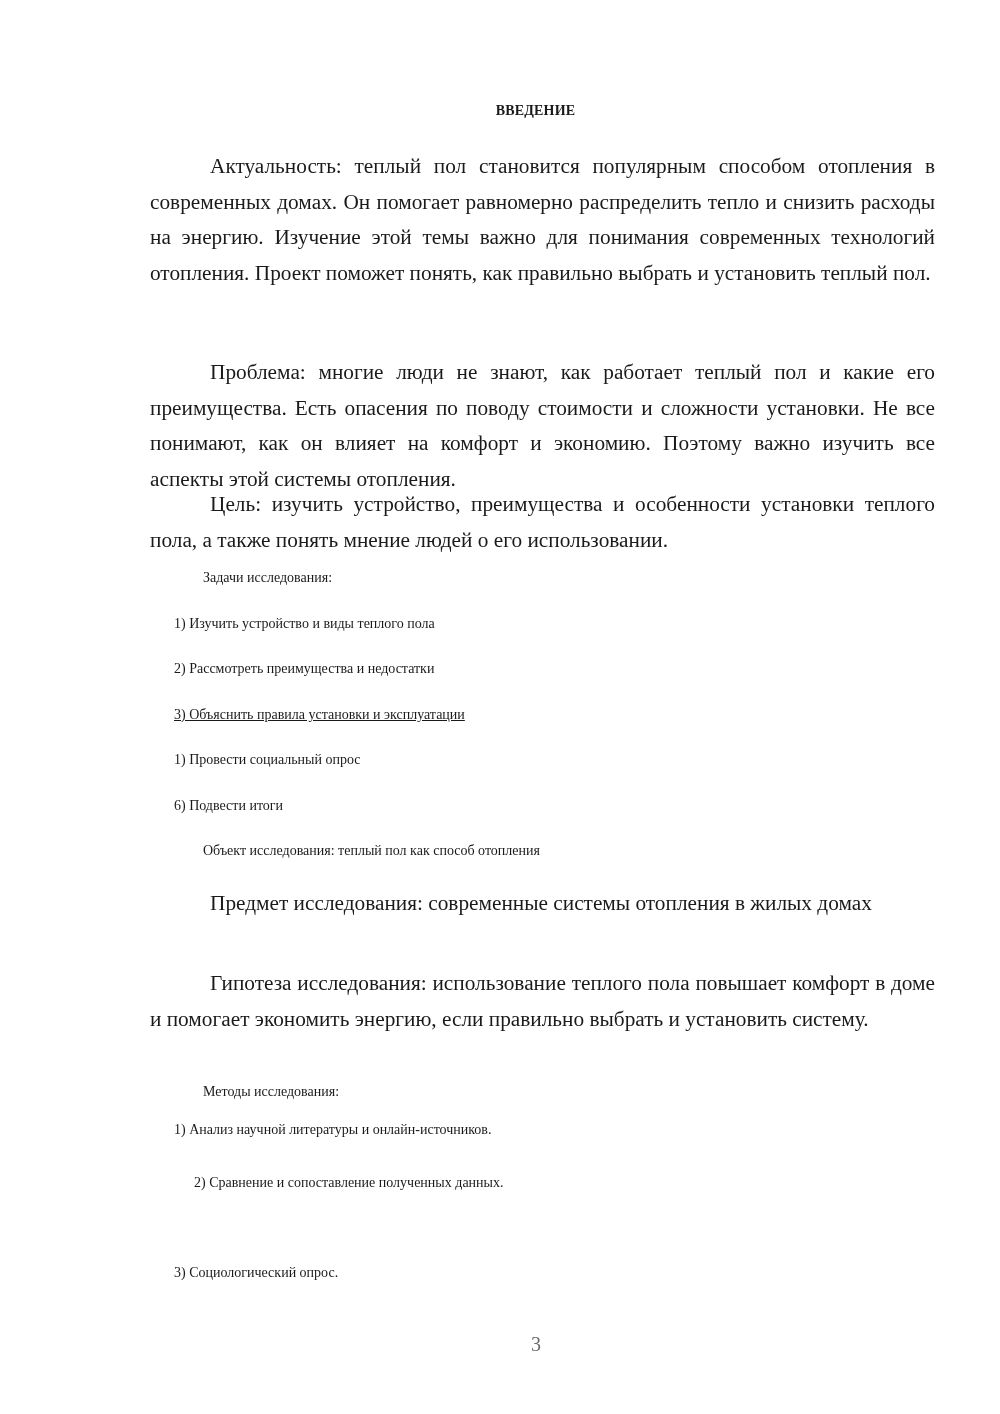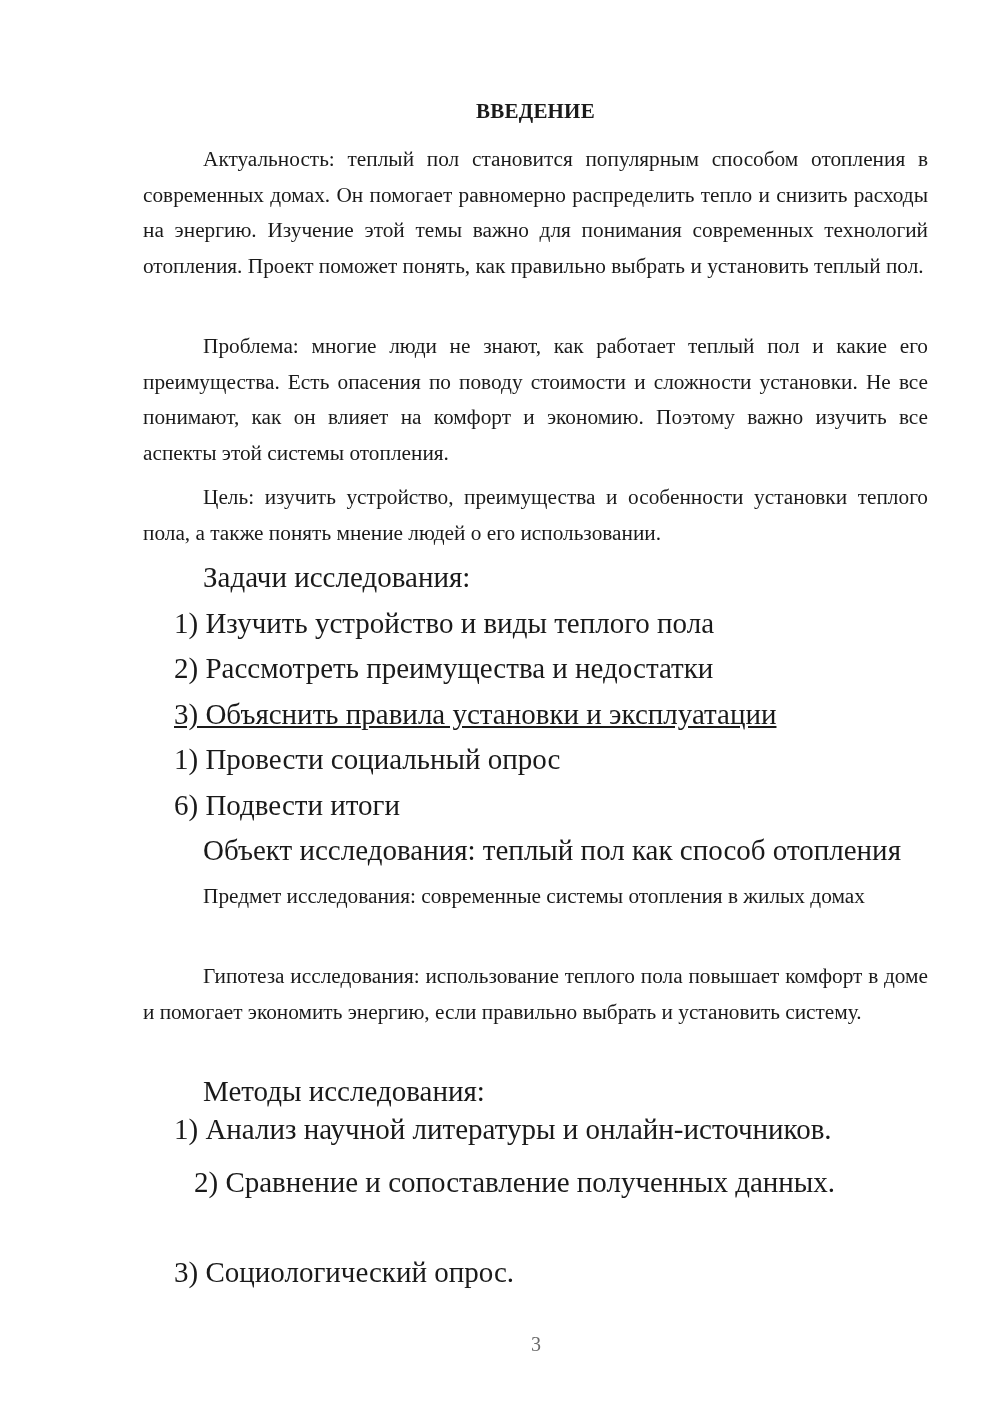--- a/index.html
+++ b/index.html
@@ -21,37 +21,37 @@
       top: 0;
       width: 785px;
     }
     .title {
       position: absolute;
       top: 97px;
       left: 0;
       width: 785px;
       text-align: center;
       font-weight: bold;
-      font-size: 21px;
+      font-size: 14px;
       line-height: 28px;
       letter-spacing: 0.2px;
     }
     .para {
       position: absolute;
       left: 0;
       width: 785px;
       font-size: 21.3px;
       line-height: 35.5px;
       text-align: justify;
       text-indent: 60px;
-      margin: 0;
+      margin: 7px;
     }
     .line {
       position: absolute;
-      font-size: 29px;
+      font-size: 14px;
       line-height: 35.5px;
       white-space: nowrap;
     }
     .indent { left: 60px; }
     .list { left: 31px; }
     .page-number {
       position: absolute;
       top: 1333px;
       left: 0;
       width: 1072px;
@@ -62,21 +62,21 @@
   </style>
 </head>
 <body>
 
 <div class="page">
 
   <div class="title">ВВЕДЕНИЕ</div>
 
   <p class="para" style="top:142px;">Актуальность: теплый пол становится популярным способом отопления в современных домах. Он помогает равномерно распределить тепло и снизить расходы на энергию. Изучение этой темы важно для понимания современных технологий отопления. Проект поможет понять, как правильно выбрать и установить теплый пол.</p>
 
-  <p class="para" style="top:329px;">Проблема: многие люди не знают, как работает теплый пол и какие его преимущества. Есть опасения по поводу стоимости и сложности установки. Не все понимают, как он влияет на комфорт и экономию. Поэтому важно изучить все аспекты этой системы отопления.</p>
+  <p class="para" style="top:348px;">Проблема: многие люди не знают, как работает теплый пол и какие его преимущества. Есть опасения по поводу стоимости и сложности установки. Не все понимают, как он влияет на комфорт и экономию. Поэтому важно изучить все аспекты этой системы отопления.</p>
 
   <p class="para" style="top:480px;">Цель: изучить устройство, преимущества и особенности установки теплого пола, а также понять мнение людей о его использовании.</p>
 
   <div class="line indent" style="top:560px;">Задачи исследования:</div>
 
   <div>
     <div class="line list" style="top:606px;">1) Изучить устройство и виды теплого пола</div>
     <div class="line list" style="top:651px;text-align:center;">2) Рассмотреть преимущества и недостатки</div>
     <div class="line list" style="top:697px;text-decoration:underline;">3) Объяснить правила установки и эксплуатации</div>
     <div class="line list" style="top:742px;">1) Провести социальный опрос</div>

